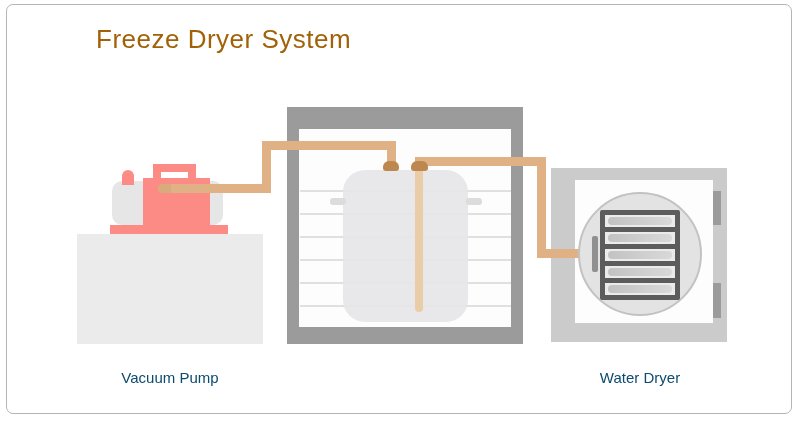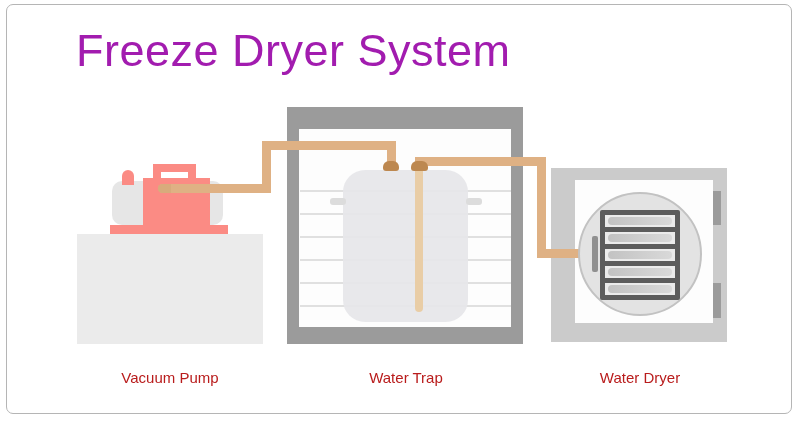--- a/index.html
+++ b/index.html
@@ -8,21 +8,21 @@
     font-family:"Liberation Sans","DejaVu Sans",sans-serif;overflow:hidden;
   }
   .abs{position:absolute;}
   
   #canvas-border{
     left:6px;top:4px;width:786px;height:410px;
     border:1.5px solid #b5b5b5;border-radius:7px;box-sizing:border-box;
   }
   
   #diagram-title{
-    left:76px;top:24px;font-size:45px;line-height:1.2;color:#a21caf;
+    left:96px;top:24px;font-size:26px;line-height:1.2;color:#a16207;
     letter-spacing:0.5px;font-weight:400;white-space:nowrap;
   }
   
   .pedestal{left:77px;top:234px;width:186px;height:110px;background:#ebebeb;}
   .pump-base{left:110px;top:225px;width:118px;height:9px;background:#fb8b84;}
   .pump-body{left:112px;top:181px;width:111px;height:44px;background:#e6e6e6;border-radius:10px;}
   .pump-stub{left:122px;top:170px;width:12px;height:15px;background:#fb8b84;border-radius:6px 6px 0 0;}
   .pump-block{left:143px;top:178px;width:67px;height:48px;background:#fb8b84;}
   .pump-handle{
     left:153px;top:164px;width:43px;height:14px;box-sizing:border-box;
@@ -78,21 +78,21 @@
   .pipe-d{left:387px;top:150px;width:9px;height:18px;}
   .pipe-e{left:415px;top:157px;width:9px;height:12px;}
   .pipe-f{left:415px;top:157px;width:131px;height:9px;}
   .pipe-g{left:537px;top:157px;width:9px;height:101px;}
   .pipe-h{
     left:537px;top:249px;width:103px;height:9px;
     background:linear-gradient(to right,#dfb184 0%,#dfb184 68%,rgba(223,177,132,0) 100%);
   }
   
   .component-label{
-    top:369px;width:200px;text-align:center;font-size:15px;color:#b91c1c;z-index:70;
+    top:369px;width:200px;text-align:center;font-size:15px;color:#0c4a6e;z-index:70;
   }
   .label-pump{left:70px;}
   .label-trap{left:306px;}
   .label-dryer{left:540px;}
 </style>
 </head>
 <body>
 
 <div id="stage">
 
@@ -159,16 +159,15 @@
   </div>
 
   <div>
     <div class="abs pipe pipe-e"></div>
     <div class="abs pipe pipe-f"></div>
     <div class="abs pipe pipe-g"></div>
     <div class="abs pipe-h"></div>
   </div>
 
   <div class="abs component-label label-pump">Vacuum Pump</div>
-  <div class="abs component-label label-trap">Water Trap</div>
   <div class="abs component-label label-dryer">Water Dryer</div>
 
 </div>
 
 </body></html>

